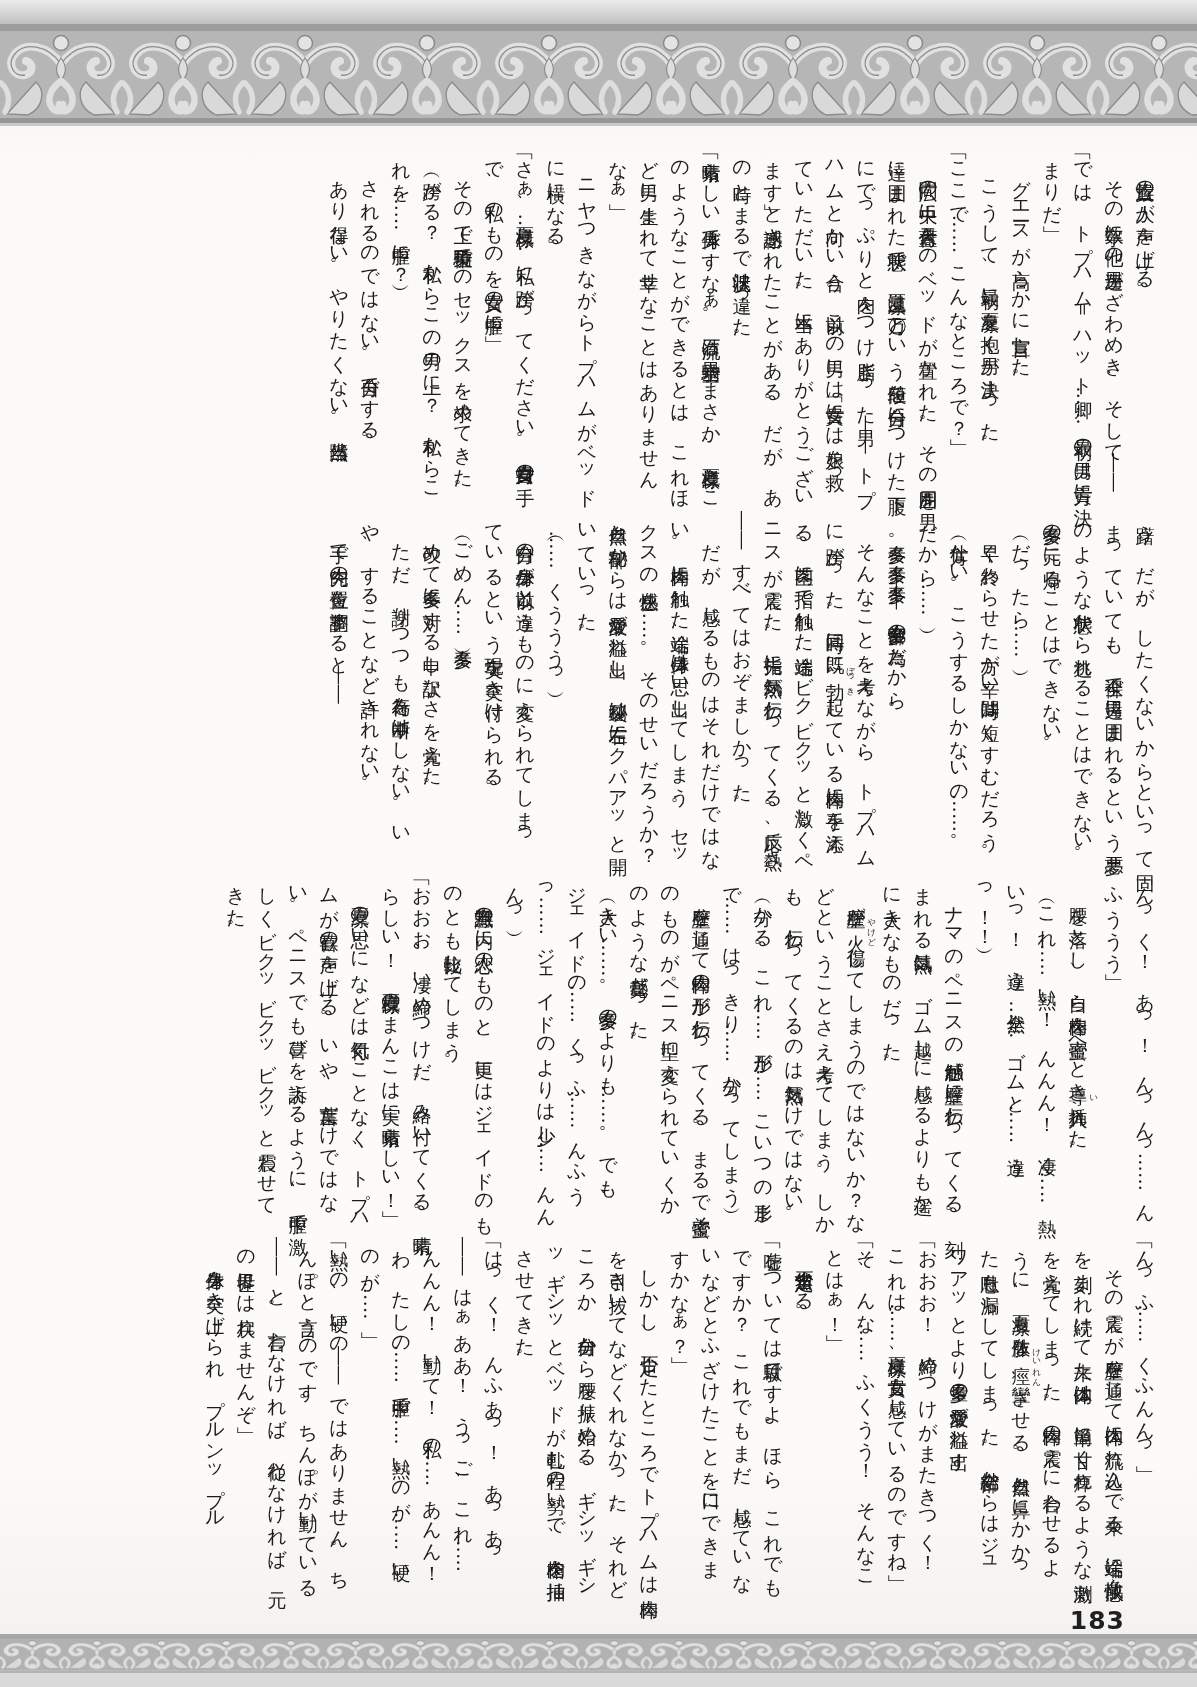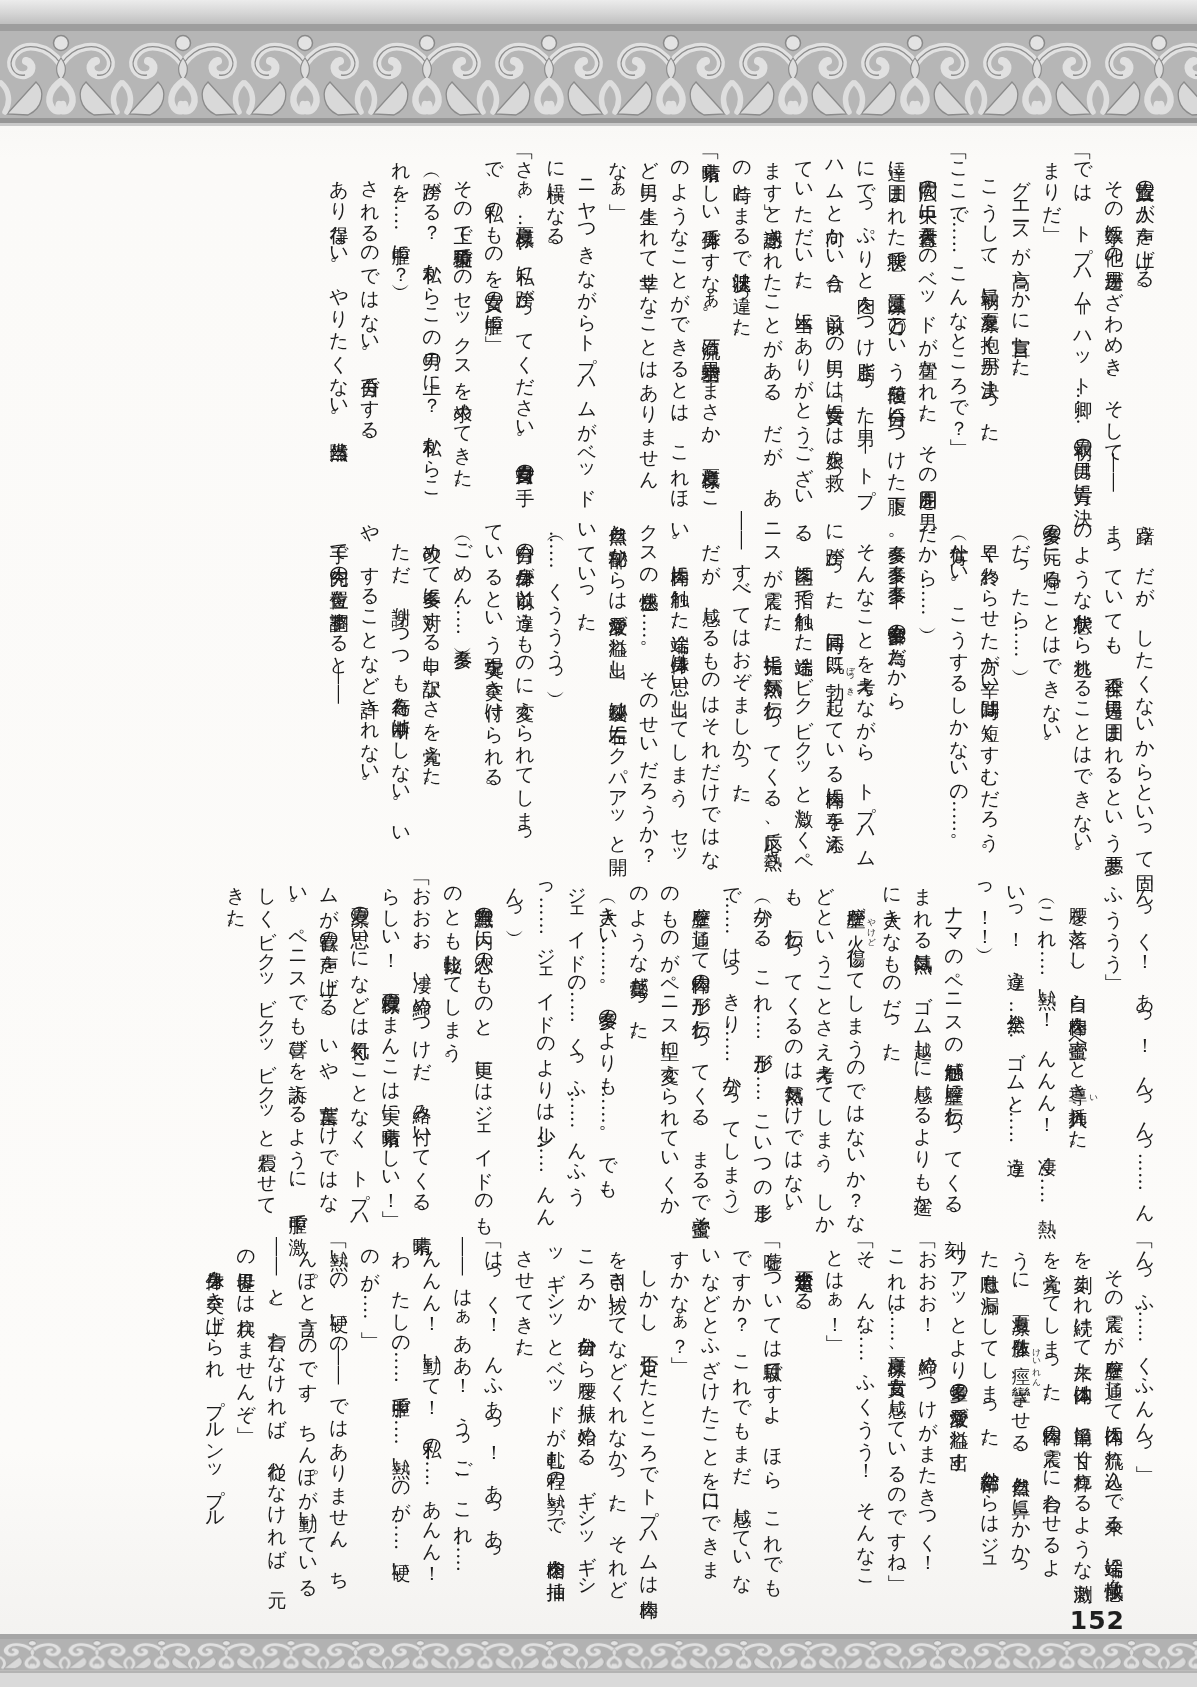--- a/index.html
+++ b/index.html
@@ -131,21 +131,21 @@
         <p class="para">「そ、んな……ふくうう！　そんなことはぁ！」</p>
         <p class="para indent">当然否定する。</p>
         <p class="para">「嘘をついては駄目ですよ。ほら、これでもですか？　これでもまだ、感じていないなどとふざけたことを口にできますかなぁ？」</p>
         <p class="para indent">しかし、否定したところでトプハムは肉棒を引き抜いてなどくれなかった。それどころか、自分から腰を振り始める。ギシッギシッギシッとベッドが軋む程の勢いで、肉槍を抽挿させてきた。</p>
         <p class="para">「はっく！　んふあっ！　あっあっ――はぁああ！　うっご、これ……んんん！　動いて！　私の……あんん！　わ、たしの……膣中で……熱いのが……硬いのが……」</p>
         <p class="para">「熱いの、硬いの――ではありません。ちんぽと言うのです。ちんぽが動いている――と。言わなければ、従わなければ、元の世界には戻れませんぞ」</p>
         <p class="para indent">身体を突き上げられ、プルンップル</p>
       </section>
   </main>
 
-  <div class="page-number">152</div>
+  <div class="page-number">183</div>
 
   <svg class="border border-bottom" width="1197" height="53" viewBox="0 0 1197 53" preserveAspectRatio="none" aria-hidden="true">
     <defs>
       <pattern id="ornB" width="122" height="88" patternUnits="userSpaceOnUse">
         <rect width="122" height="88" fill="#b2b2b2"></rect>
         <circle cx="61" cy="12" r="7.5" fill="#e3e3e3" stroke="#8a8a8a" stroke-width="1.5"></circle>
         <path d="M61 33 C48 14 24 10 14 24 C7 34 14 46 25 44 C33 42 34 32 26 30" fill="none" stroke="#e1e1e1" stroke-width="8" stroke-linecap="round"></path>
         <path d="M61 33 C74 14 98 10 108 24 C115 34 108 46 97 44 C89 42 88 32 96 30" fill="none" stroke="#e1e1e1" stroke-width="8" stroke-linecap="round"></path>
         <path d="M61 27 C55 35 55 42 61 49 C67 42 67 35 61 27 Z" fill="#dedede" stroke="#8d8d8d" stroke-width="1.2"></path>
         <path d="M61 50 C51 57 46 68 52 77 C57 83 66 80 63 73" fill="none" stroke="#dfdfdf" stroke-width="6.5" stroke-linecap="round"></path>

